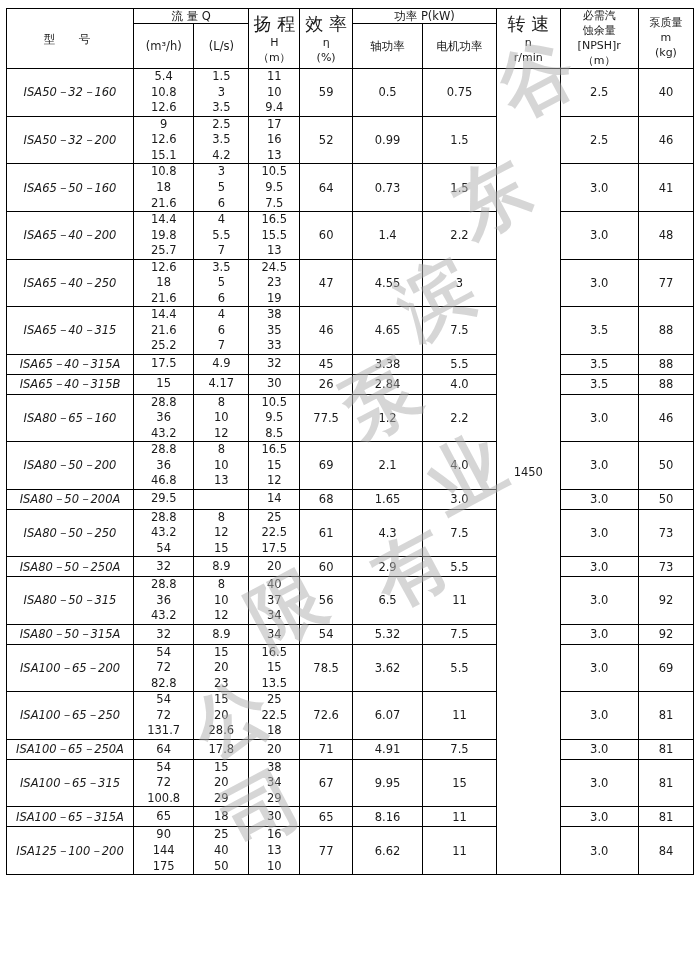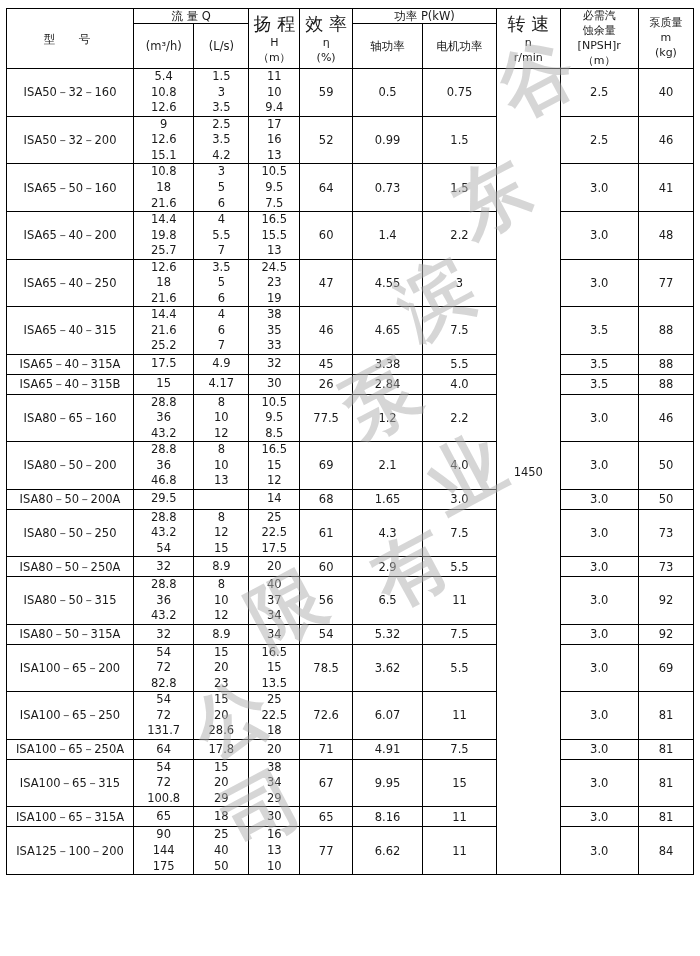--- a/index.html
+++ b/index.html
@@ -69,20 +69,21 @@
     font-weight: normal;
     font-size: 12px;
   }
   .hdr-model { font-size: 13px; letter-spacing: 6px; }
   .hdr-main { font-size: 18px; }
   .hdr-sub { font-size: 11px; }
   .model-cell {
     font-size: 11.5px;
     letter-spacing: 0px;
     white-space: nowrap;
+    font-style: italic;
   }
   .stack {
     display: flex;
     flex-direction: column;
     justify-content: center;
     align-items: center;
     height: 100%;
   }
   .stack span { display: block; line-height: 1.35; }
   td.multi { padding: 2px 0; }

